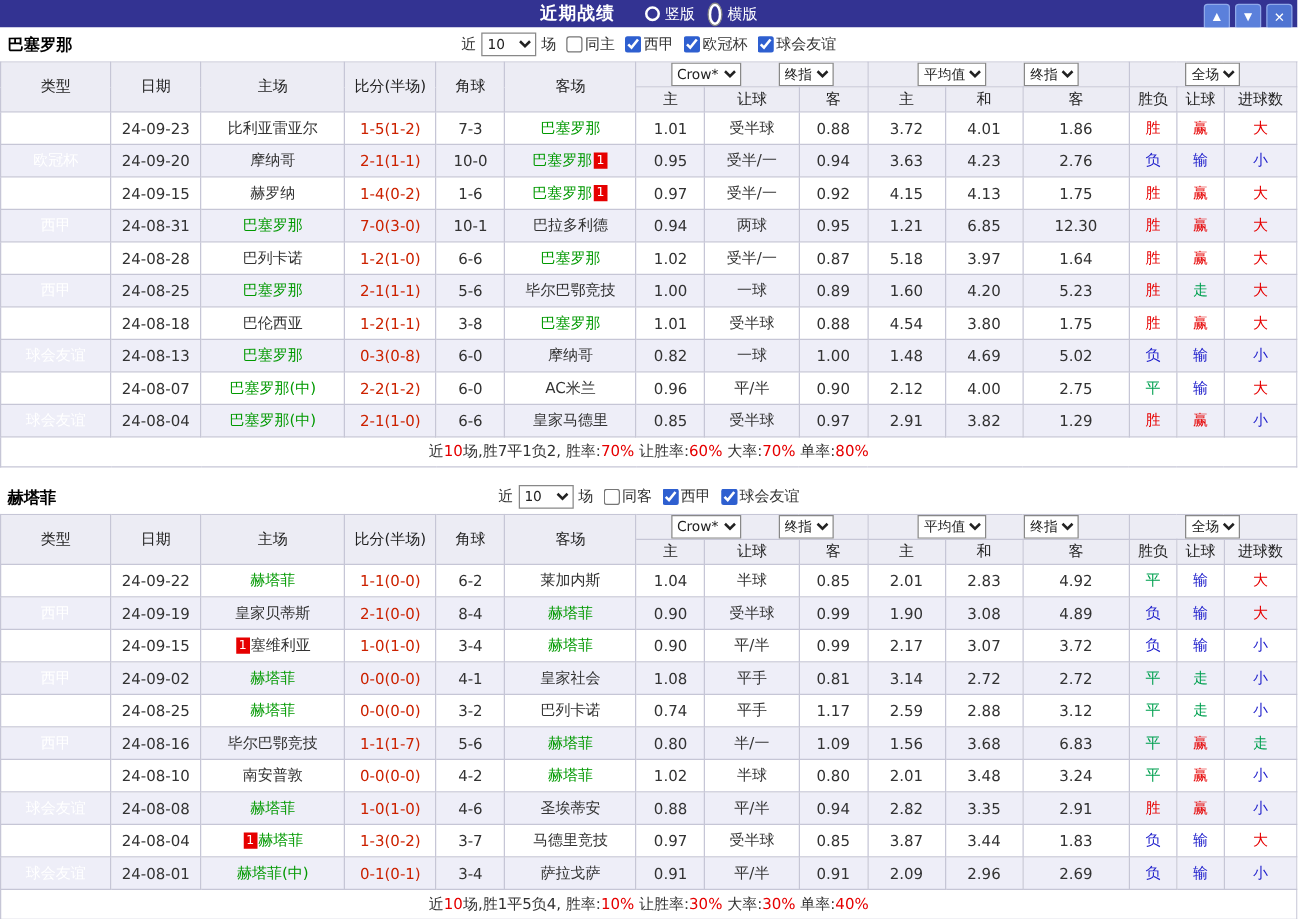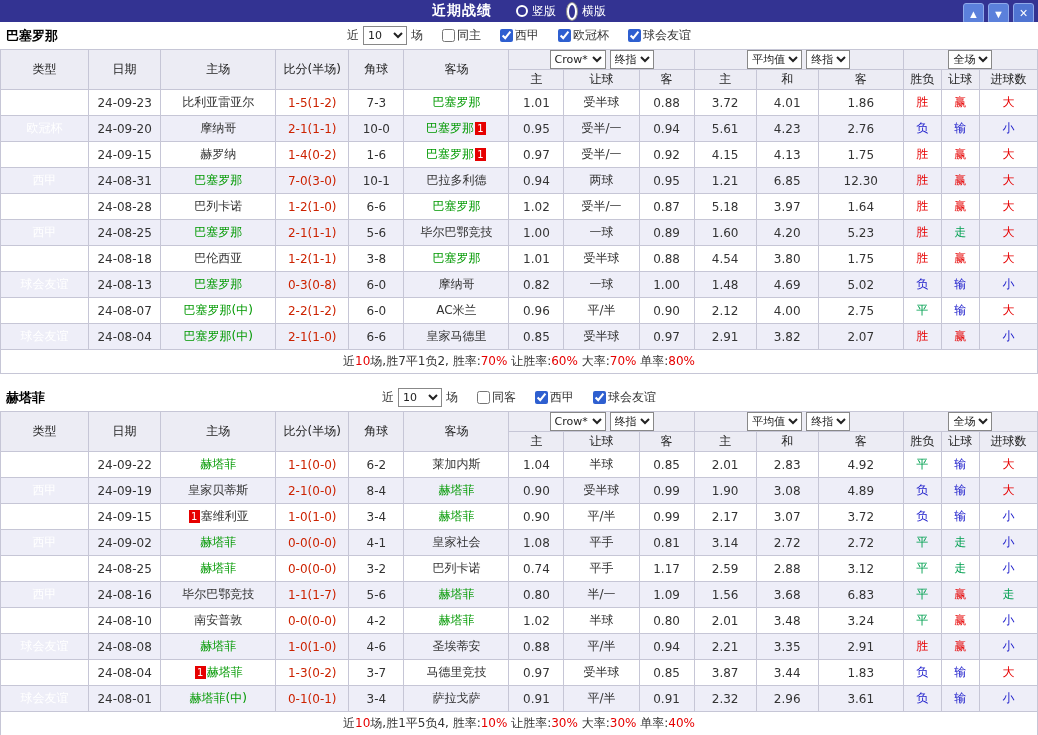--- a/index.html
+++ b/index.html
@@ -58,21 +58,21 @@
     position: relative;
     display: flex;
     align-items: center;
     background: #fff;
   }
   .team-name {
     position: absolute; left: 6px;
     font-weight: bold; font-size: 13px; color: #000;
   }
   .filter-controls { margin: 0 auto; display: flex; align-items: center; gap: 4px; }
-  .cb { display: inline-flex; align-items: center; gap: 2px; margin-left: 15px; cursor: pointer; }
+  .cb { display: inline-flex; align-items: center; gap: 2px; margin-left: 4px; cursor: pointer; }
   input[type="checkbox"] { accent-color: #2e5fd0; width: 13px; height: 13px; }
   .sel {
     font-family: "DejaVu Sans", "Liberation Sans", sans-serif;
     font-size: 11px; height: 19px;
     border: 1px solid #888; background: #fff; color: #222;
   }
   .count-sel { width: 44px; }
 
   
   table.match-table {
@@ -85,21 +85,21 @@
     text-align: center;
     overflow: hidden;
     white-space: nowrap;
   }
   .match-table thead th {
     background: #ececf4;
     font-weight: normal;
     height: 20px;
     color: #222;
   }
-  .group-head .sel { margin: 0 2px; }
+  .group-head .sel { margin: 0 15px; }
   .match-table tbody td { height: 26px; background: #fff; }
   .match-table tbody tr:nth-child(even) td { background: #eeeef8; }
 
   td.type { color: #fff; }
   td.tc-liga, tr:nth-child(even) td.tc-liga { background: var(--liga, #009a51); }
   td.tc-ucl, tr:nth-child(even) td.tc-ucl { background: var(--ucl, #d2204a); }
   td.tc-friendly, tr:nth-child(even) td.tc-friendly { background: var(--friendly, #2fb3c9); }
 
   td.score { color: var(--score, #cc2200); }
   .focal { color: var(--focal, #009900); }
@@ -233,21 +233,21 @@
             <tr>
               <td class="type tc-ucl">欧冠杯</td>
               <td>24-09-20</td>
               <td class="teamcell"><span class="">摩纳哥</span></td>
               <td class="score">2-1(1-1)</td>
               <td>10-0</td>
               <td class="teamcell"><span class="focal">巴塞罗那</span><span class="rc">1</span></td>
               <td>0.95</td>
               <td>受半/一</td>
               <td>0.94</td>
-              <td>5.61</td>
+              <td>3.63</td>
               <td>4.23</td>
               <td>2.76</td>
               <td class="res-b">负</td>
               <td class="res-b">输</td>
               <td class="res-b">小</td>
             </tr>
             <tr>
               <td class="type tc-liga">西甲</td>
               <td>24-09-15</td>
               <td class="teamcell"><span class="">赫罗纳</span></td>
@@ -371,21 +371,21 @@
               <td>24-08-04</td>
               <td class="teamcell"><span class="focal">巴塞罗那(中)</span></td>
               <td class="score">2-1(1-0)</td>
               <td>6-6</td>
               <td class="teamcell"><span class="">皇家马德里</span></td>
               <td>0.85</td>
               <td>受半球</td>
               <td>0.97</td>
               <td>2.91</td>
               <td>3.82</td>
-              <td>2.07</td>
+              <td>1.29</td>
               <td class="res-r">胜</td>
               <td class="res-r">赢</td>
               <td class="res-b">小</td>
             </tr>
           </tbody>
           <tfoot>
             <tr>
               <td colspan="15" class="foot"><span class="">近</span><span class="red">10</span><span class="">场,胜7平1负2, 胜率:</span><span class="red">70%</span><span class=""> 让胜率:</span><span class="red">60%</span><span class=""> 大率:</span><span class="red">70%</span><span class=""> 单率:</span><span class="red">80%</span></td>
             </tr>
           </tfoot>
@@ -577,21 +577,21 @@
             <tr>
               <td class="type tc-friendly">球会友谊</td>
               <td>24-08-08</td>
               <td class="teamcell"><span class="focal">赫塔菲</span></td>
               <td class="score">1-0(1-0)</td>
               <td>4-6</td>
               <td class="teamcell"><span class="">圣埃蒂安</span></td>
               <td>0.88</td>
               <td>平/半</td>
               <td>0.94</td>
-              <td>2.21</td>
+              <td>2.82</td>
               <td>3.35</td>
               <td>2.91</td>
               <td class="res-r">胜</td>
               <td class="res-r">赢</td>
               <td class="res-b">小</td>
             </tr>
             <tr>
               <td class="type tc-friendly">球会友谊</td>
               <td>24-08-04</td>
               <td class="teamcell"><span class="rc">1</span><span class="focal">赫塔菲</span></td>
@@ -611,23 +611,23 @@
             <tr>
               <td class="type tc-friendly">球会友谊</td>
               <td>24-08-01</td>
               <td class="teamcell"><span class="focal">赫塔菲(中)</span></td>
               <td class="score">0-1(0-1)</td>
               <td>3-4</td>
               <td class="teamcell"><span class="">萨拉戈萨</span></td>
               <td>0.91</td>
               <td>平/半</td>
               <td>0.91</td>
-              <td>2.32</td>
+              <td>2.09</td>
               <td>2.96</td>
-              <td>3.61</td>
+              <td>2.69</td>
               <td class="res-b">负</td>
               <td class="res-b">输</td>
               <td class="res-b">小</td>
             </tr>
           </tbody>
           <tfoot>
             <tr>
               <td colspan="15" class="foot"><span class="">近</span><span class="red">10</span><span class="">场,胜1平5负4, 胜率:</span><span class="red">10%</span><span class=""> 让胜率:</span><span class="red">30%</span><span class=""> 大率:</span><span class="red">30%</span><span class=""> 单率:</span><span class="red">40%</span></td>
             </tr>
           </tfoot>

